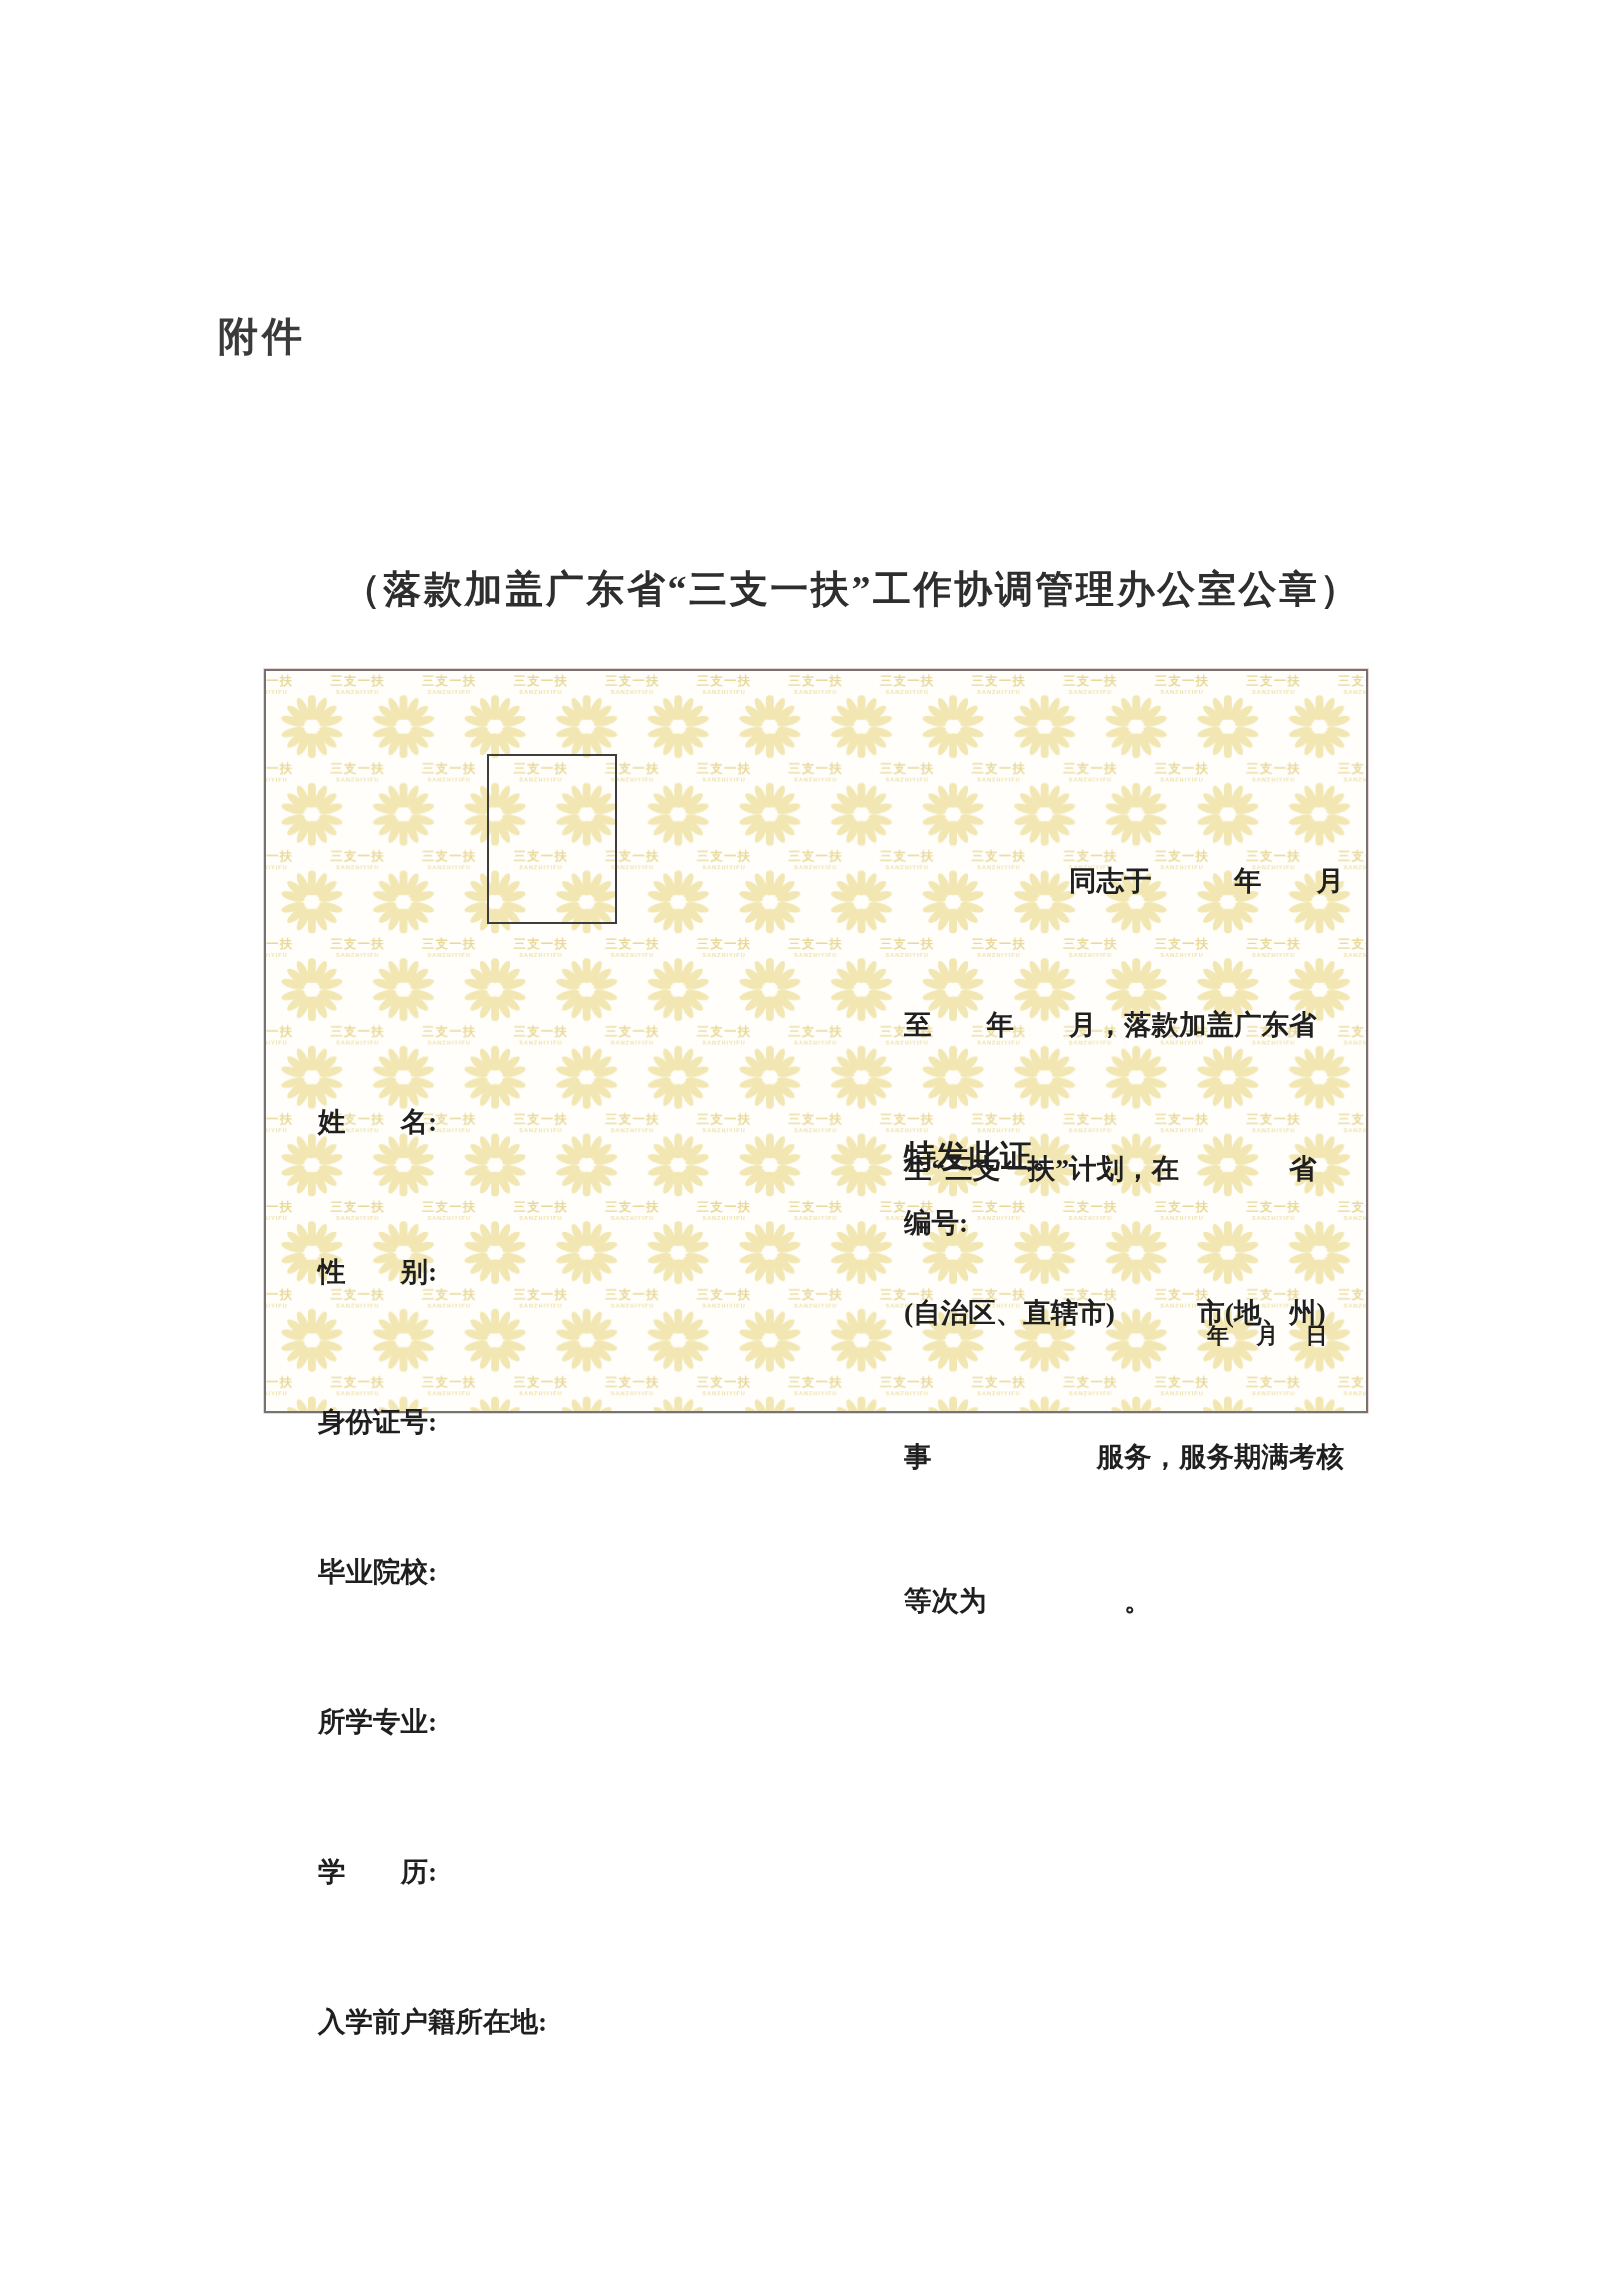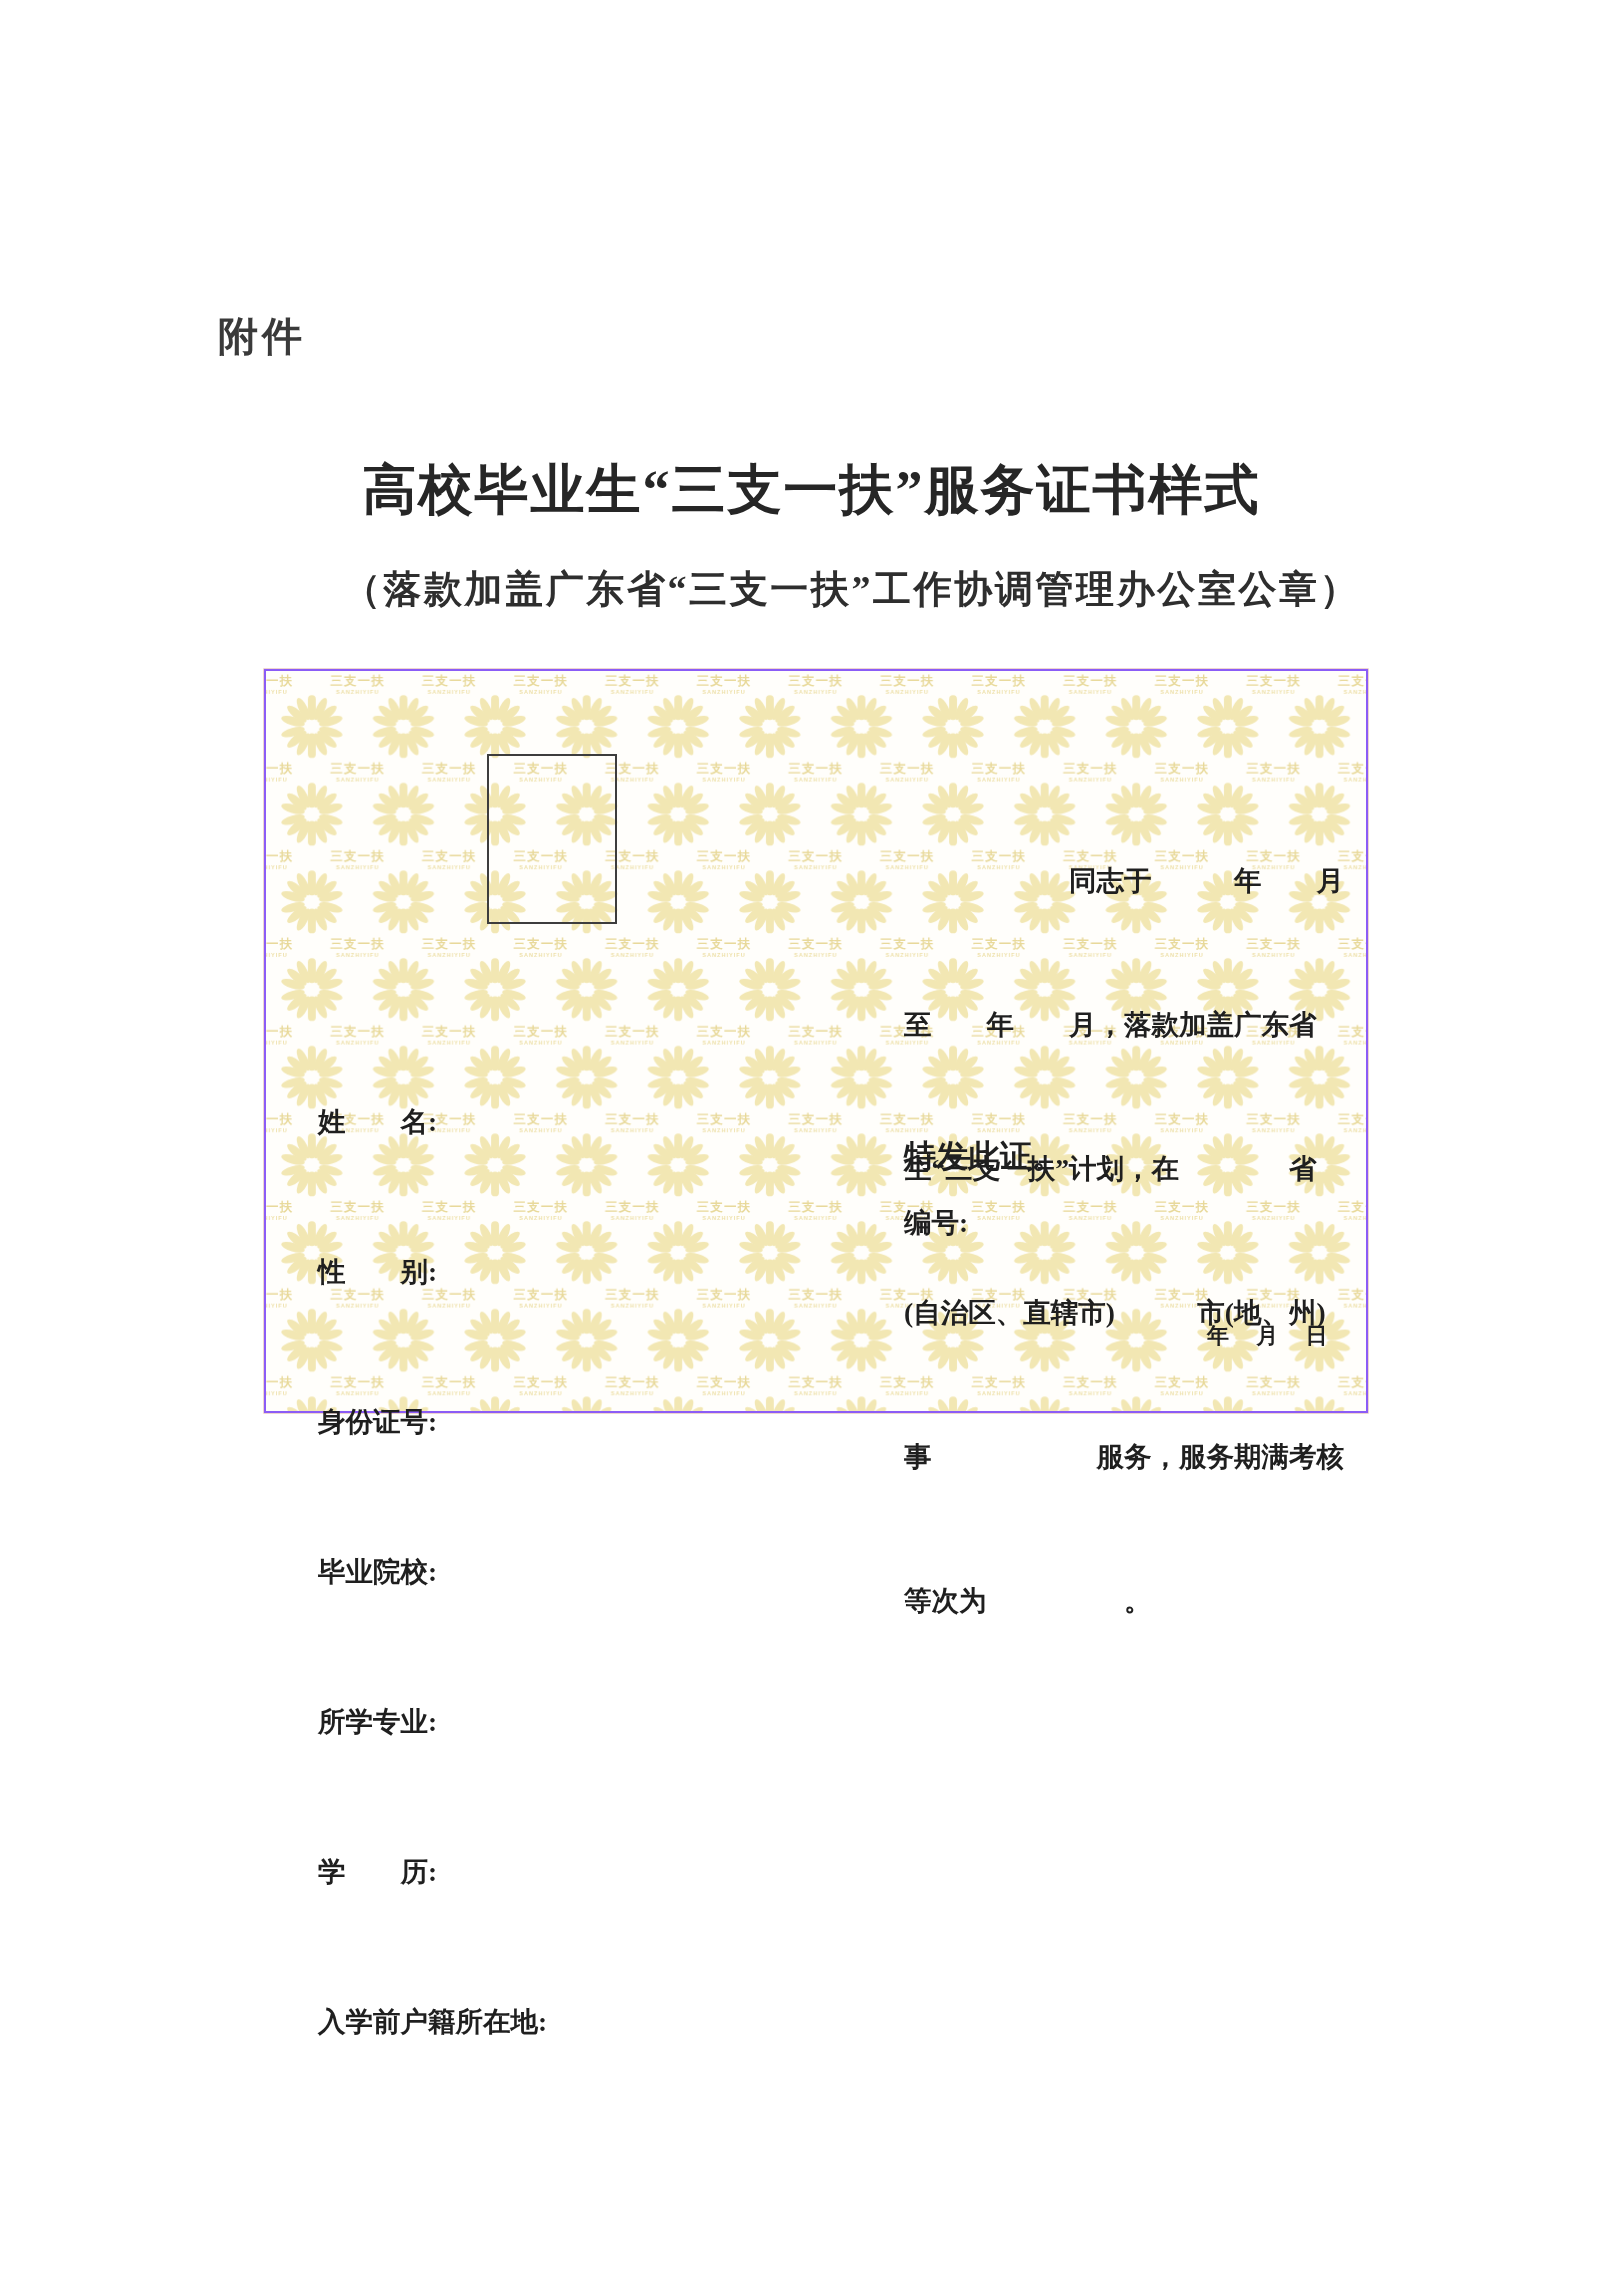--- a/index.html
+++ b/index.html
@@ -25,21 +25,21 @@
   }
   .doc-subtitle{
     position:absolute;left:0;top:564px;width:100%;
     text-align:center;
     font-size:38px;font-weight:bold;color:#2e2e2e;
     letter-spacing:2.6px;white-space:pre;padding-left:40px;
   }
   .cert{
     position:absolute;left:264px;top:669px;
     width:1100px;height:740px;
-    border:2px solid #8b5cf6;
+    border:2px solid #737373;
     box-shadow:0 0 0 0.7px #e7c0bc;
     background:#fffefb;
   }
   .cert .wm{
     position:absolute;left:0;top:0;width:100%;height:100%;
   }
   .photo-box{
     position:absolute;left:221px;top:83px;
     width:126px;height:166px;
     border:2px solid #3d3d3d;
@@ -67,21 +67,20 @@
     font-weight:bold;font-size:8.5px;letter-spacing:1.5px;
   }
 </style>
 </head>
 <body>
 
 <div class="page">
 
   <div class="attachment">附件</div>
 
-  <div class="doc-title">高校毕业生“三支一扶”服务证书样式</div>
 
   <div class="doc-subtitle">（落款加盖广东省“三支一扶”工作协调管理办公室公章）</div>
 
   <div class="cert">
 
     <svg class="wm" xmlns="http://www.w3.org/2000/svg" width="1100" height="740" viewBox="0 0 1681 1131">
       <defs>
         <g id="petalset" fill="#f2e7b3">
           <rect x="-6" y="-48" width="12" height="38" rx="6"></rect>
           <ellipse cx="0" cy="-30" rx="6.5" ry="18.5" transform="rotate(26)"></ellipse>

